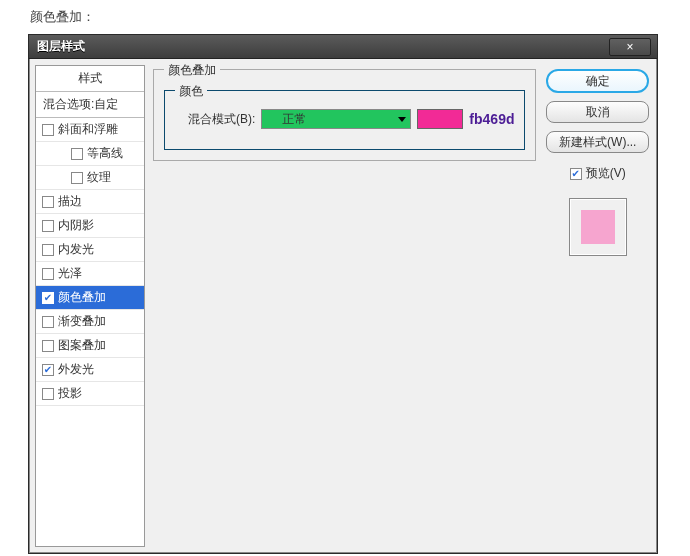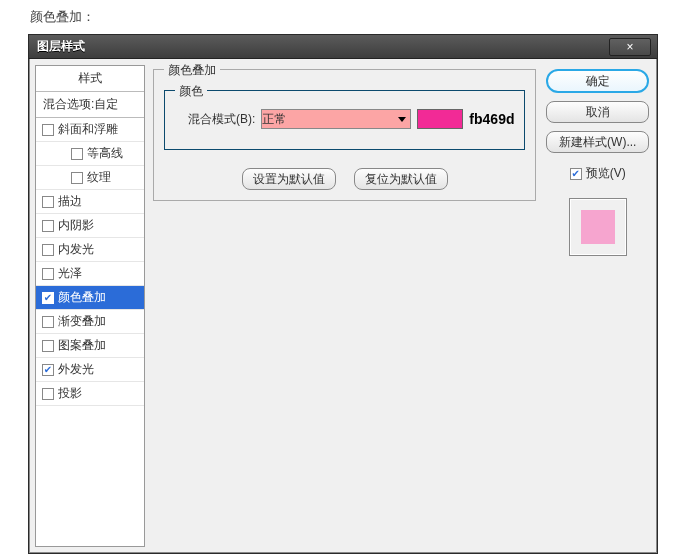--- a/index.html
+++ b/index.html
@@ -138,43 +138,43 @@
   }
   .row {
     display: flex;
     align-items: center;
     gap: 6px;
     margin: 6px 0;
   }
   .row-label { width: 80px; text-align: right; font-size: 12px; }
   .select-wrap {
     border: 1px solid #888;
-    background: #fca5a5;
+    background: #22c55e;
     height: 20px;
     width: 150px;
     display: flex;
     align-items: center;
     justify-content: space-between;
-    padding: 0 4px 0 0;
+    padding: 0 4px 0 20px;
   }
   .select-caret {
     width: 0; height: 0;
     border-left: 4px solid transparent;
     border-right: 4px solid transparent;
     border-top: 5px solid #000;
   }
   .color-swatch {
     width: 46px;
     height: 20px;
     background: #f22a96;
     border: 1px solid #666;
     cursor: pointer;
   }
   .hex-label {
-    color: #000000;
+    color: #4c1d95;
     font-weight: bold;
     font-size: 14px;
   }
   .slider-track {
     position: relative;
     width: 150px;
     height: 14px;
     display: flex;
     align-items: center;
   }
@@ -346,24 +346,20 @@
             <div class="select-wrap">
               <span>正常</span>
               <span class="select-caret"></span>
             </div>
             <div class="color-swatch" style="background:#f22a96"></div>
             <span class="hex-label">fb469d</span>
           </div>
 
         </div>
 
-        <div class="default-buttons">
-          <div class="win-btn">设置为默认值</div>
-          <div class="win-btn">复位为默认值</div>
-        </div>
       </div>
     </div>
 
     <div class="right-panel">
       <div class="ok-btn">确定</div>
       <div class="win-btn">取消</div>
       <div class="win-btn">新建样式(W)...</div>
       <div class="preview-row">
         <span class="chk">✔</span>
         <span>预览(V)</span>

